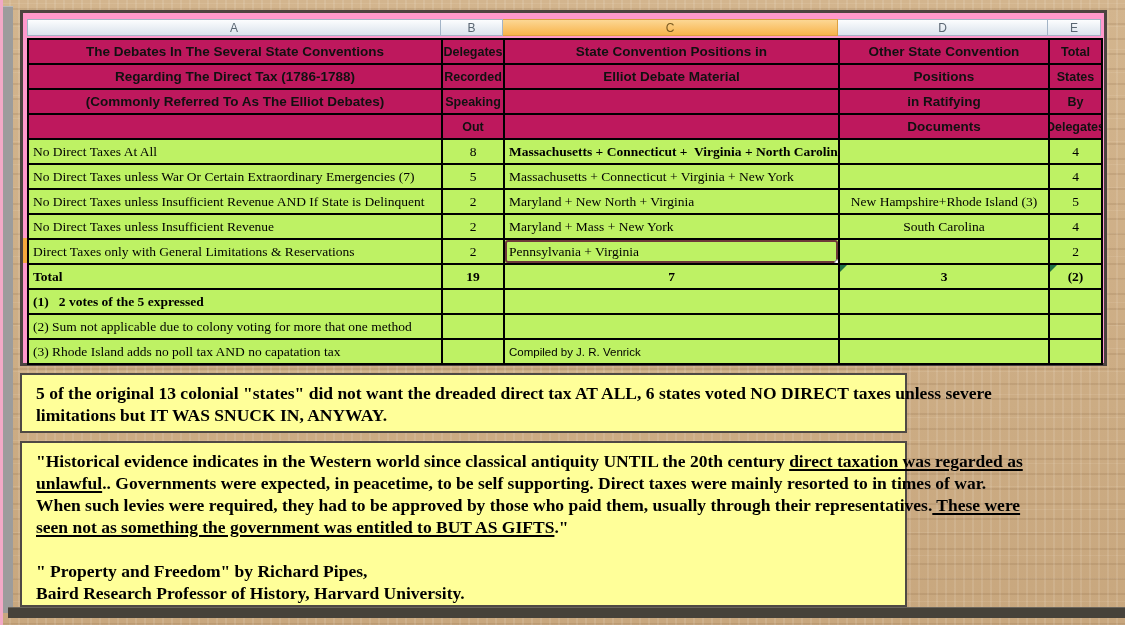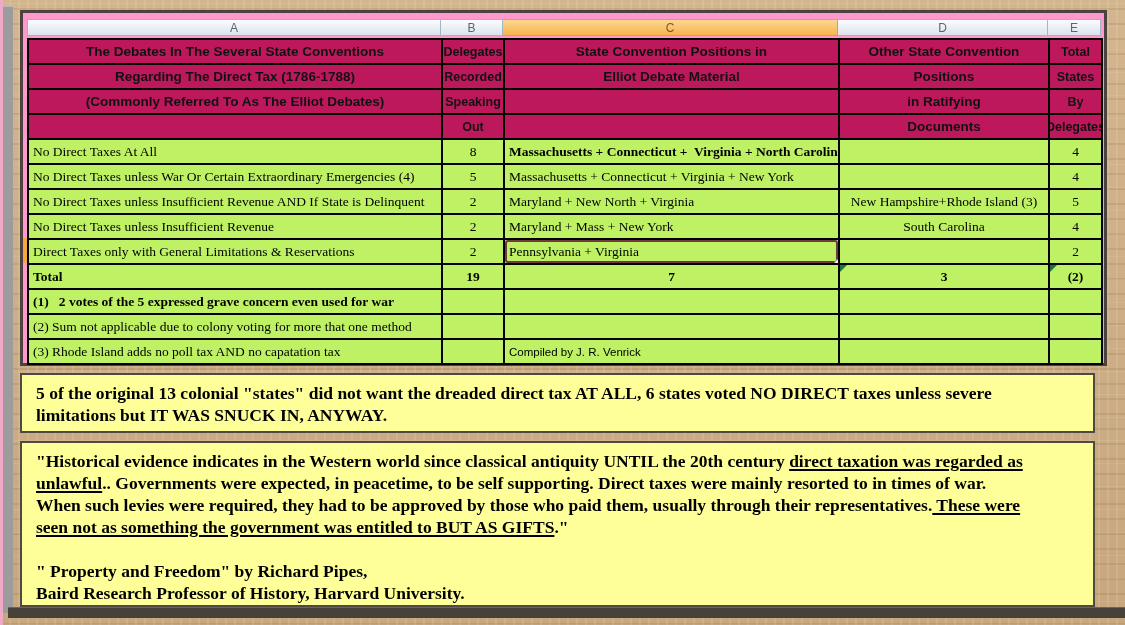--- a/index.html
+++ b/index.html
@@ -45,21 +45,21 @@
   .selcell::after{content:'';position:absolute;inset:0;border:2px solid #6e3a3a;border-radius:3px;pointer-events:none;}
   .handle{position:absolute;right:-5px;bottom:-5px;width:7px;height:7px;border-radius:50%;
           background:#fff;border:1px solid #8a8a8a;z-index:6;}
   
   .cmt::before{content:'';position:absolute;left:0;top:0;width:0;height:0;
                border-top:7px solid #1e7145;border-right:7px solid transparent;}
   
   .row-sliver{position:absolute;left:0;top:225px;width:4px;height:25px;background:#f5a93d;}
 
   
-  .note{position:absolute;left:20px;width:1075px;box-sizing:border-box;background:#FFFF99;
+  .note{position:absolute;left:20px;width:887px;box-sizing:border-box;background:#FFFF99;
         border:2px solid #4f4944;padding:7px 14px;font:bold 17.5px "Liberation Serif",serif;color:#000;}
   .note .ln{white-space:nowrap;line-height:22px;}
   .u{text-decoration:underline;text-decoration-thickness:2px;text-underline-offset:2px;}
   .note1{top:373px;height:60px;}
   .note2{top:441px;height:166px;}
   .cite{margin-top:22px;}
 </style>
 </head>
 <body>
 
@@ -100,21 +100,21 @@
     <div class="c ph"></div>
     <div class="c ph">Documents</div>
     <div class="c ph sm">Delegates</div>
 
     <div class="c dt lft">No Direct Taxes At All</div>
     <div class="c dt">8</div>
     <div class="c dt lft pre">Massachusetts + Connecticut +  Virginia + North Carolina</div>
     <div class="c dt"></div>
     <div class="c dt">4</div>
 
-    <div class="c dt lft">No Direct Taxes unless War Or Certain Extraordinary Emergencies (4)</div>
+    <div class="c dt lft">No Direct Taxes unless War Or Certain Extraordinary Emergencies (7)</div>
     <div class="c dt">5</div>
     <div class="c dt lft">Massachusetts + Connecticut + Virginia + New York</div>
     <div class="c dt"></div>
     <div class="c dt">4</div>
 
     <div class="c dt lft">No Direct Taxes unless Insufficient Revenue AND If State is Delinquent</div>
     <div class="c dt">2</div>
     <div class="c dt lft">Maryland + New North + Virginia</div>
     <div class="c dt">New Hampshire+Rhode Island (3)</div>
     <div class="c dt">5</div>
@@ -135,21 +135,20 @@
     <div class="c dt">2</div>
 
     <div class="c dt lft bld">Total</div>
     <div class="c dt bld">19</div>
     <div class="c dt bld">7</div>
     <div class="c dt bld cmt">3</div>
     <div class="c dt bld cmt">(2)</div>
 
     <div class="c dt lft">
       <span class="pre">(1)   2 votes of the 5 expressed </span>
-      <span class="bld">grave concern even used for war</span>
     </div>
     <div class="c dt"></div>
     <div class="c dt"></div>
     <div class="c dt"></div>
     <div class="c dt"></div>
 
     <div class="c dt lft">(2) Sum not applicable due to colony voting for more that one method</div>
     <div class="c dt"></div>
     <div class="c dt"></div>
     <div class="c dt"></div>

